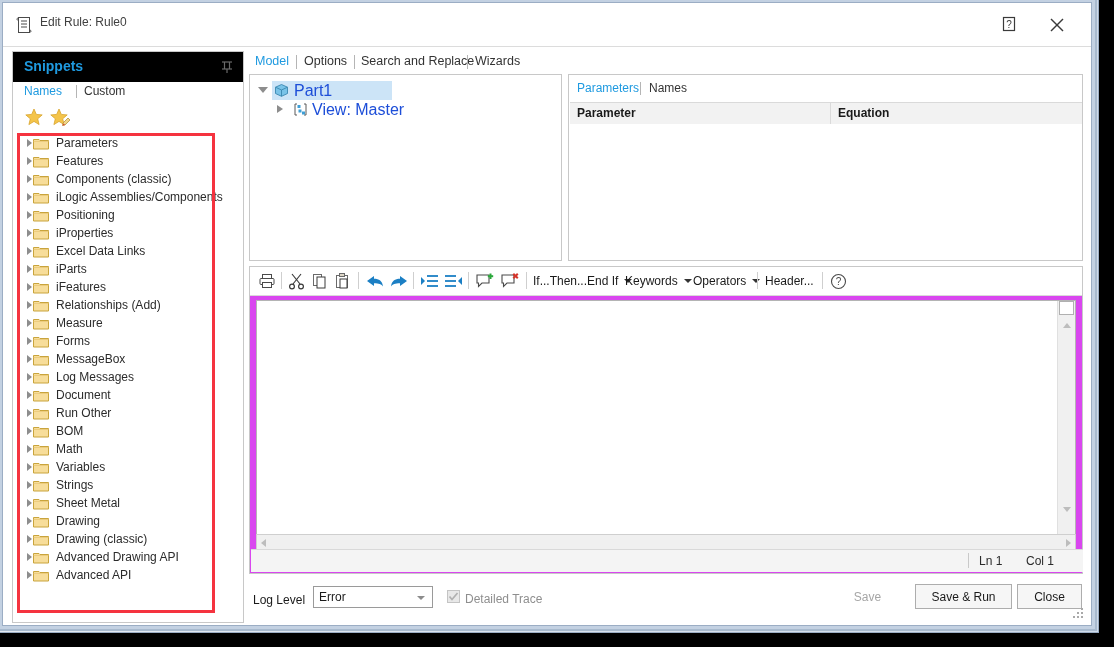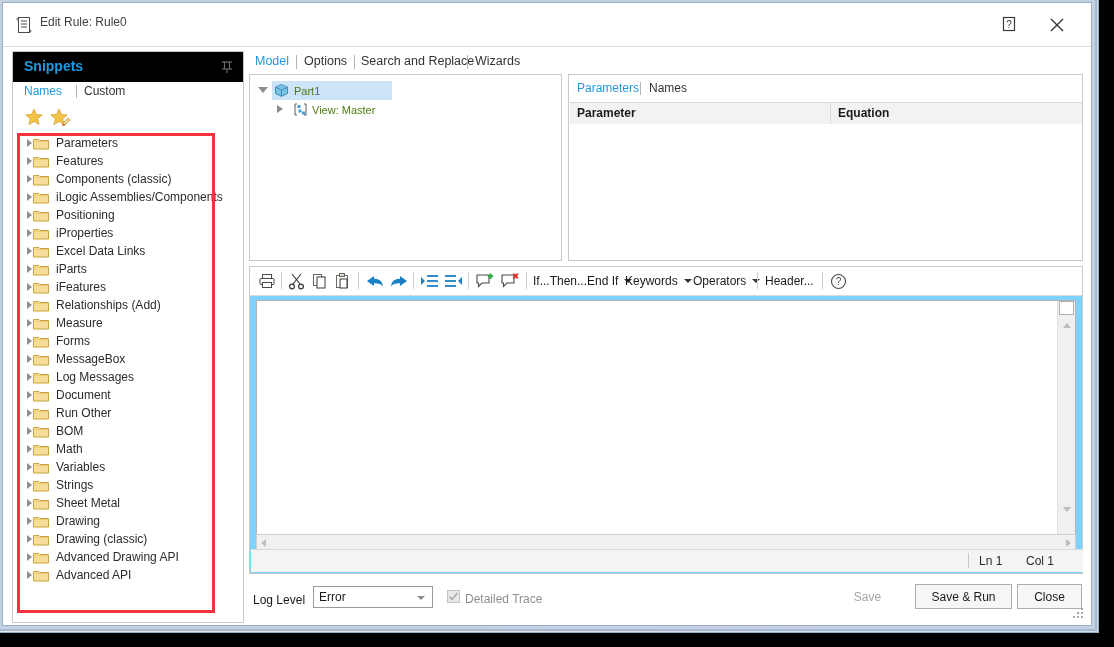--- a/index.html
+++ b/index.html
@@ -203,22 +203,22 @@
     width: 313px; height: 187px;
     background: #ffffff;
     border: 1px solid #c8c8c8;
     box-sizing: border-box;
   }
   .mt-row {
     position: relative;
     height: 19px;
     display: flex;
     align-items: center;
-    font-size: 11px;
-    color: #4d7c0f;
+    font-size: 16px;
+    color: #1d4ed8;
   }
   .mt-row.selected::before {
     content:"";
     position:absolute;
     left: 22px; top:0; width: 120px; height:19px;
     background: #cce4f7;
   }
   .mt-row span.lbl { position: relative; z-index: 2; }
   .mt-tri {
     position: absolute;
@@ -268,21 +268,21 @@
   }
   .ph-div {
     position:absolute; top:0; width:1px; height:21px; background:#dadada;
   }
 
   
   .editor-block {
     position: absolute;
     left: 0; top: 215px;
     width: 834px; height: 308px;
-    background: #7dd3fc;
+    background: #d946ef;
     border: 1px solid #c8c8c8;
     box-sizing: border-box;
     padding-left: 28px;
   }
   .ed-toolbar {
     position: absolute;
     left: 0; top: 0;
     width: 100%; height: 28px;
     background: #ffffff;
     border-bottom: 1px solid #d9d9d9;

